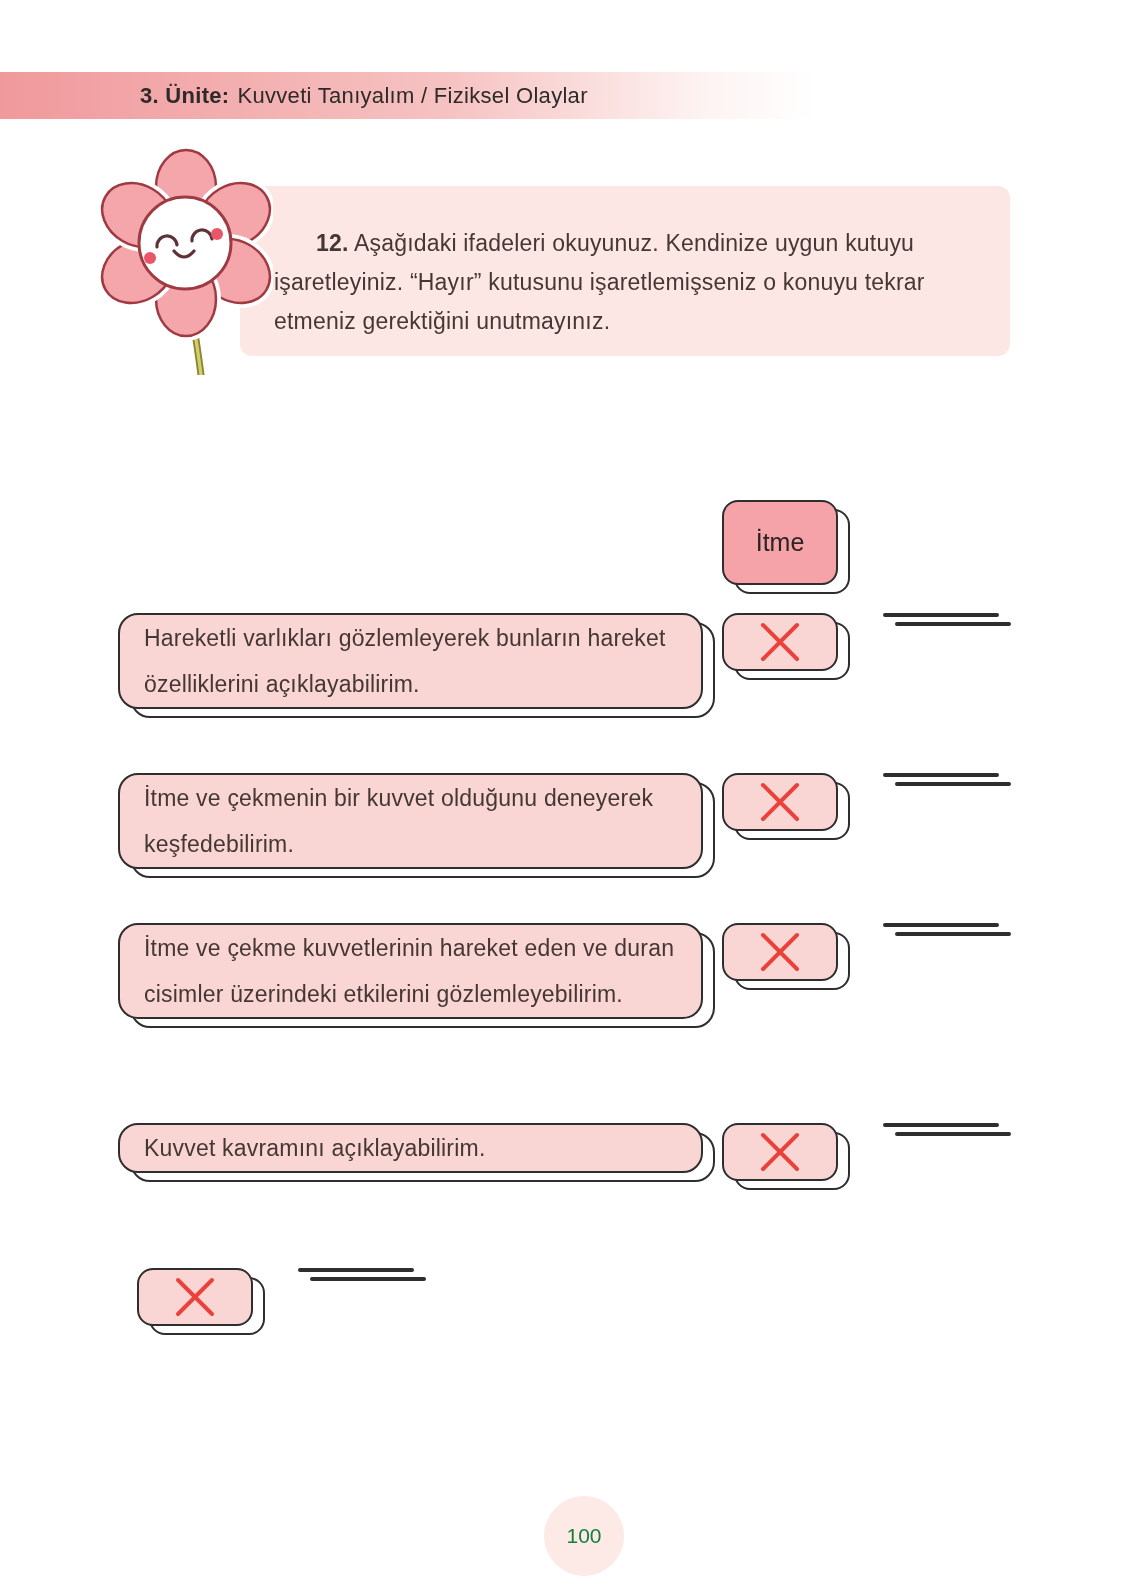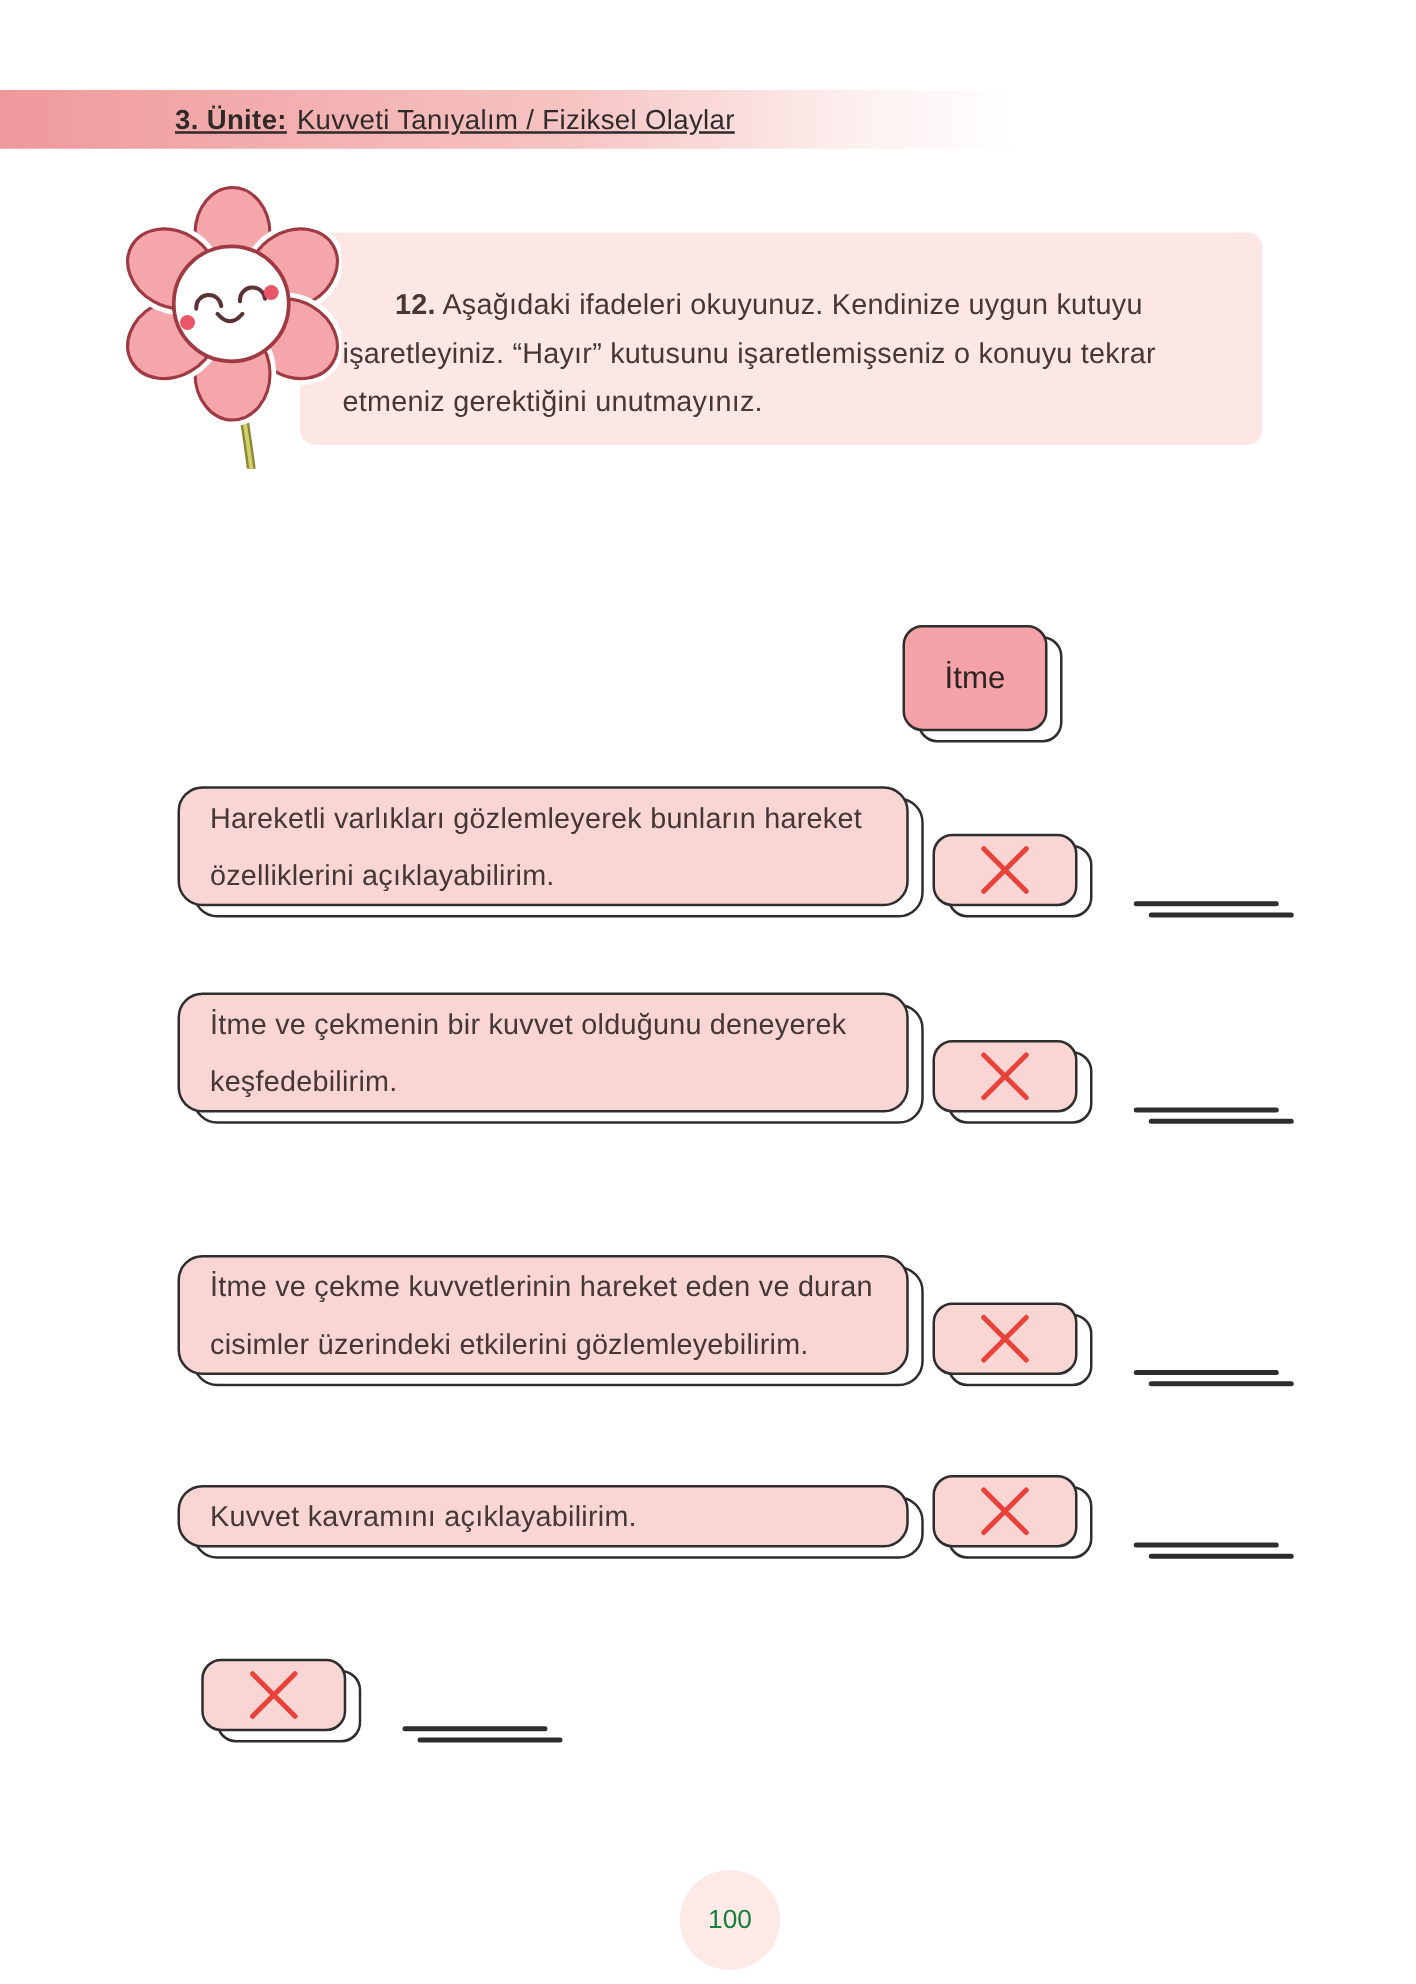--- a/index.html
+++ b/index.html
@@ -17,21 +17,20 @@
   
   .unit-bar {
     position:absolute; left:0; top:72px;
     width:100%; height:47px;
     background:linear-gradient(90deg, var(--bar-pink,#f0999c) 0%, #f6c3c2 40%, #fdf3f2 62%, #ffffff 72%);
     display:flex; align-items:center;
     padding-left:140px;
     font-size:22px;
     color:#2e2a29;
     letter-spacing:0.3px;
-    text-decoration:underline;
   }
   .unit-bar .unit-label { font-weight:bold; margin-right:8px; }
 
   
   .flower { position:absolute; left:98px; top:145px; z-index:2; }
 
   .instruction-box {
     position:absolute; left:240px; top:186px;
     width:770px; height:170px;
     background:var(--panel-pink,#fce7e4);
@@ -82,21 +81,21 @@
   .header-card { width:116px; height:85px; border-radius:16px; }
   .header-card + .header-card { margin-left:45px; }
   .header-card .face {
     background:var(--header-pink,#f5a2a9);
     display:flex; align-items:center; justify-content:center;
     font-size:25px; color:#2c2422;
   }
 
   
   .rows { position:absolute; left:118px; top:613px; }
-  .row { display:flex; align-items:flex-end;margin-left:24px; }
+  .row { display:flex; align-items:flex-start; }
   .row:nth-child(1) { height:112px; margin-bottom:48px; }
   .row:nth-child(2) { height:117px; margin-bottom:33px; }
   .row:nth-child(3) { height:177px; margin-bottom:23px; }
   .row:nth-child(4) { height:115px; margin-bottom:30px; }
   .row:nth-child(5) { height:117px; }
 
   .statement-card { width:585px; border-radius:20px; }
   .statement-card .face {
     display:flex; flex-direction:column; justify-content:center;
     padding:0 24px;

